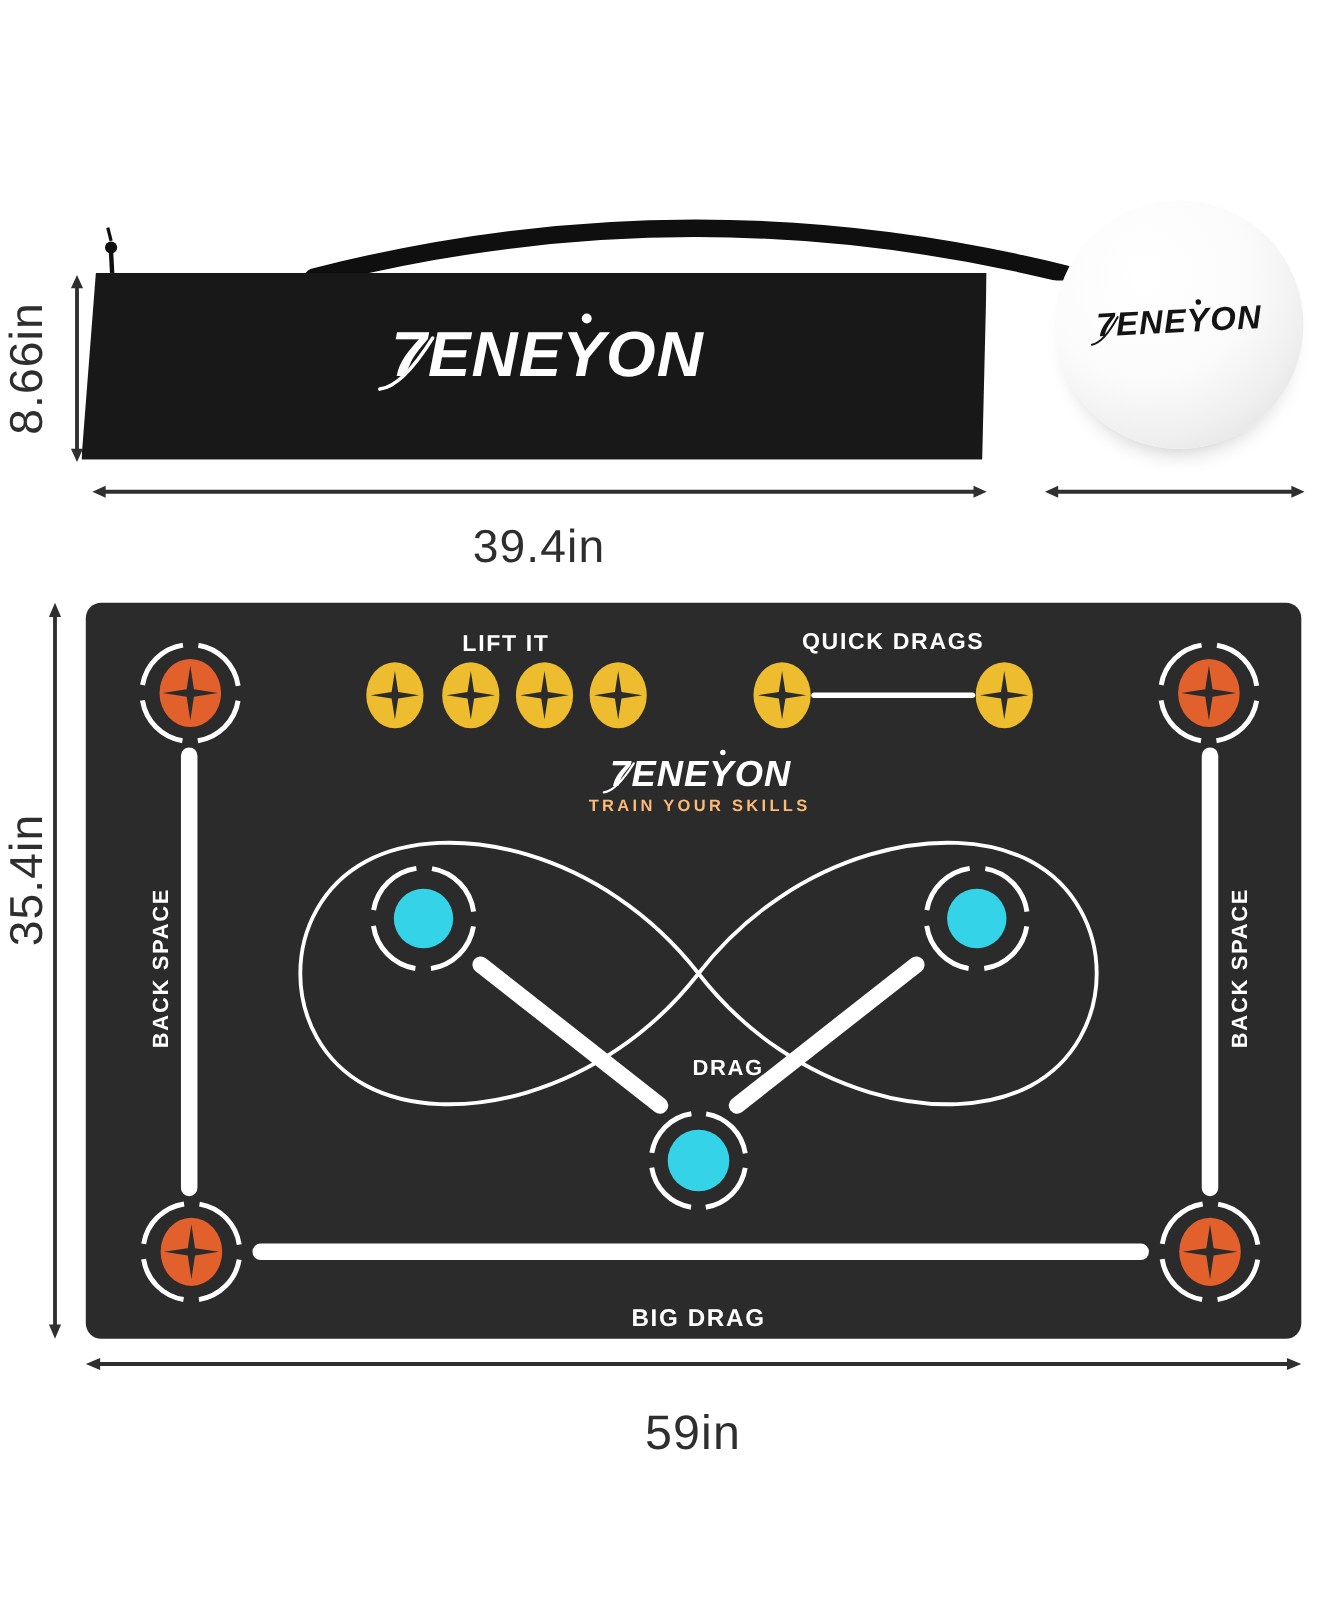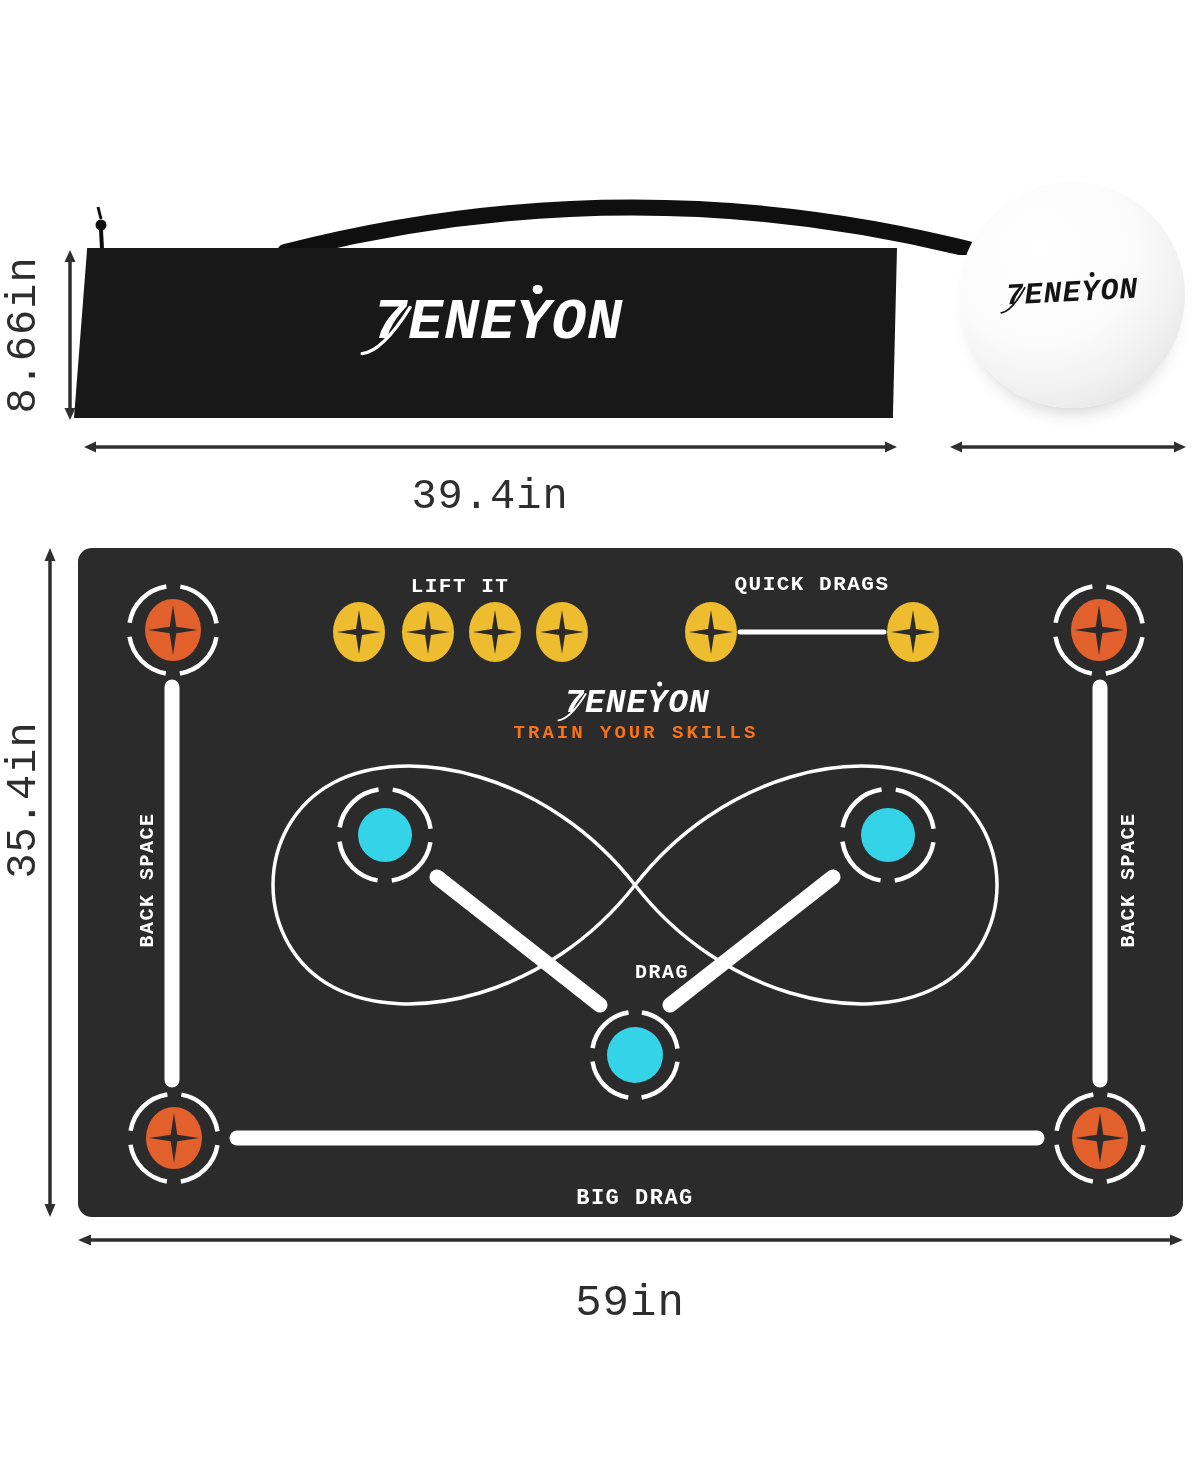--- a/index.html
+++ b/index.html
@@ -6,21 +6,21 @@
     --mat-bg:#2b2b2b;
     --mark-white:#ffffff;
     --yellow:#edbc2f;
     --orange:#e2602c;
     --cyan:#35d3e8;
     --dim:#2f2f2f;
   }
   html,body{margin:0;padding:0;background:#ffffff;}
   .page{
     position:relative;width:1200px;height:1466px;background:#ffffff;overflow:hidden;
-    font-family:Liberation Mono, monospace;
+    font-family:Liberation Sans, sans-serif;
   }
   
   .abs{position:absolute;}
   .lbl{
     position:absolute;transform:translate(-50%,-50%);
     color:#2e2e2e;font-size:42px;font-weight:400;white-space:nowrap;letter-spacing:1px;
   }
   .lbl.vert{transform:translate(-50%,-50%) rotate(-90deg);}
   .mat-lbl{
     position:absolute;transform:translate(-50%,-50%);
@@ -53,22 +53,22 @@
     background:radial-gradient(circle at 36% 30%, #ffffff 0%, #fbfbfb 45%, #efefef 70%, #d8d8d8 100%);
     box-shadow:0 16px 20px -14px rgba(0,0,0,0.22);
   }
   
   .mat{
     position:absolute;left:78px;top:548px;width:1105px;height:669px;
     background:var(--mat-bg);border-radius:14px;
   }
   .mat-art{position:absolute;left:0;top:0;}
   .tagline{
-    position:absolute;transform:translate(-50%,-50%);color:#f97316;font-weight:700;
-    font-size:19px;letter-spacing:3px;white-space:nowrap;
+    position:absolute;transform:translate(-50%,-50%);color:#fdba74;font-weight:700;
+    font-size:15px;letter-spacing:3px;white-space:nowrap;
   }
 </style>
 </head>
 <body>
 
 <div class="page">
 
   <svg class="abs" style="left:74px;top:193px;" width="920" height="62" viewBox="0 0 920 62">
     <path d="M211,59 Q558,-30 906,59 Z" fill="#ffffff"></path>
     <path d="M211,59 Q558,-30 906,59" fill="none" stroke="#0f0f0f" stroke-width="16" stroke-linecap="round"></path>

